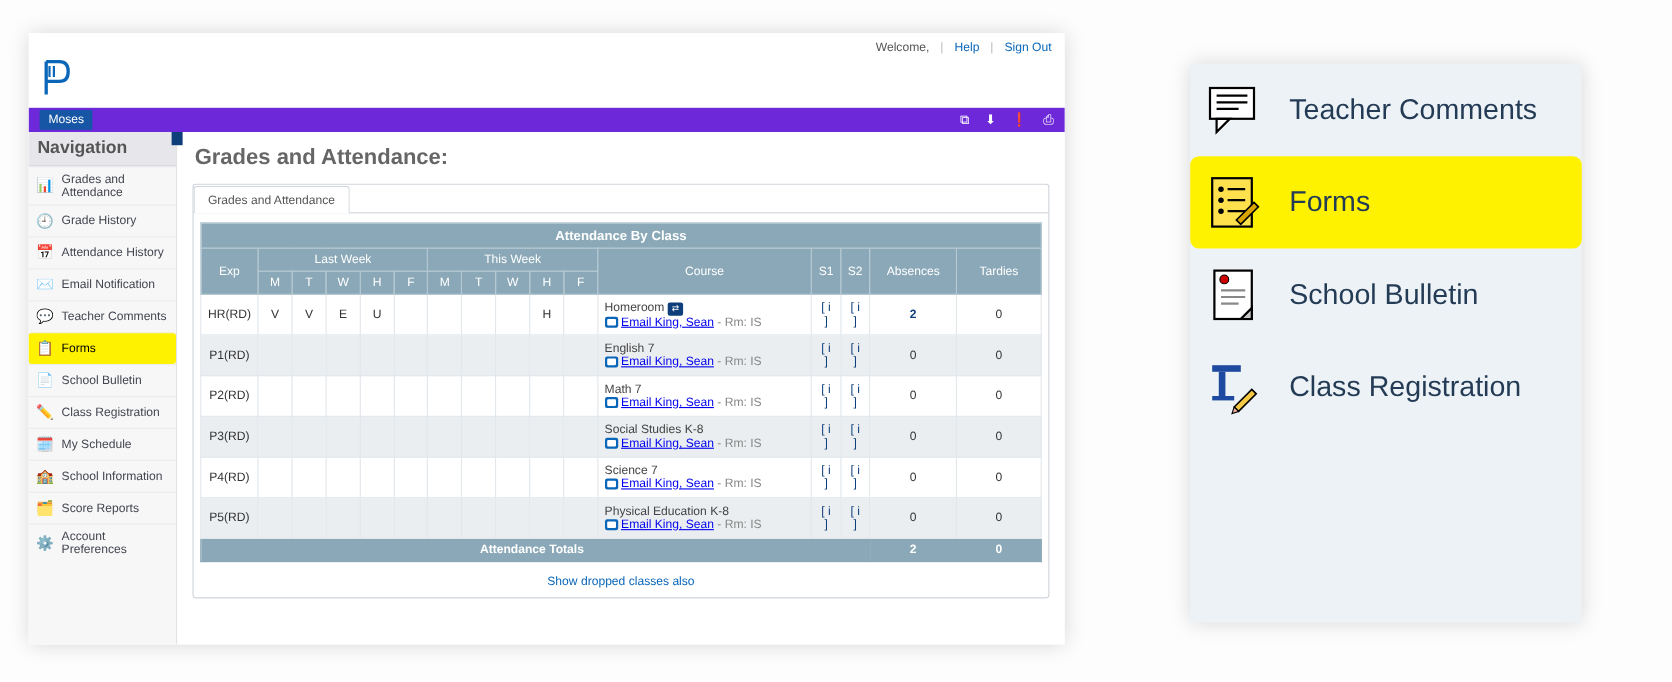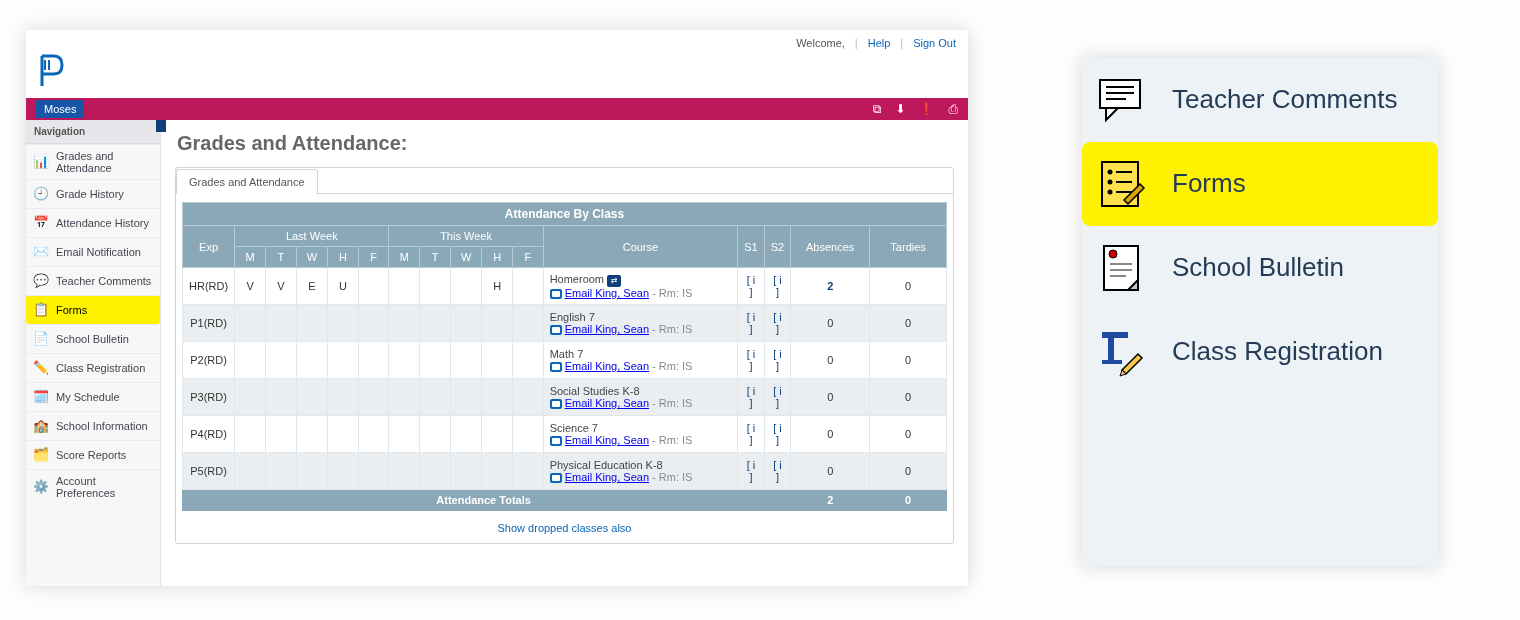--- a/index.html
+++ b/index.html
@@ -10,29 +10,29 @@
 
   
   .hdr{padding:4px 12px 0 12px;}
   .welcome-row{display:flex;justify-content:flex-end;align-items:center;gap:4px;height:18px;font-size:11px;color:#555;}
   .welcome-row a{color:#0a66b8;text-decoration:none;}
   .welcome-row .sep{color:#bbb;margin:0 6px;}
   .brand{display:flex;align-items:center;gap:10px;padding:2px 0 10px 0;}
   .brand .ptxt{font-size:22px;font-weight:700;color:#444;}
   .logo{color:#0a66b8;}
 
-  .bluebar{height:22px;background:#be185d;color:#fff;display:flex;align-items:center;padding:0 10px;justify-content:space-between;}
+  .bluebar{height:22px;background:#6d28d9;color:#fff;display:flex;align-items:center;padding:0 10px;justify-content:space-between;}
   .bluebar .student{background:#1756a4;padding:3px 8px;font-size:11px;}
   .bluebar .icons{display:flex;gap:14px;align-items:center;}
   .bluebar .icons span{font-size:12px;cursor:pointer;}
 
   
   .body{display:flex;height:calc(100% - 78px);}
   .nav{width:134px;background:#f7f7f8;border-right:1px solid #e3e3e6;font-size:11px;color:#434650;}
-  .nav h3{margin:0;padding:6px 8px;background:#e7e7eb;font-size:10px;color:#555;border-bottom:1px solid #d9d9de;position:relative;}
+  .nav h3{margin:0;padding:6px 8px;background:#e7e7eb;font-size:16px;color:#555;border-bottom:1px solid #d9d9de;position:relative;}
   .nav h3::after{content:"";position:absolute;right:-6px;top:0;width:10px;height:12px;background:#0e3f7b;}
   .nav .item{display:flex;align-items:center;gap:6px;padding:5px 6px;border-top:1px solid #eceaee;line-height:1.1;cursor:pointer;}
   .nav .item .icn{width:18px;height:18px;flex:0 0 18px;display:inline-flex;align-items:center;justify-content:center;font-size:13px;}
   .nav .item.highlight{background:#fff200;border-radius:3px;color:#000;}
 
   .content{flex:1;padding:6px 14px 10px 14px;}
   .content h1{font-size:20px;color:#666;margin:6px 0 12px 2px;font-weight:700;}
   .tabwrap{border:1px solid #cfd5da;border-radius:3px;padding:6px;}
   .tabs{border-bottom:1px solid #cfd5da;margin:-6px -6px 8px -6px;}
   .tabs .tab{display:inline-block;padding:6px 12px;border:1px solid #cfd5da;border-bottom:0;border-radius:3px 3px 0 0;font-size:11px;color:#555;background:#fff;position:relative;top:1px;}

